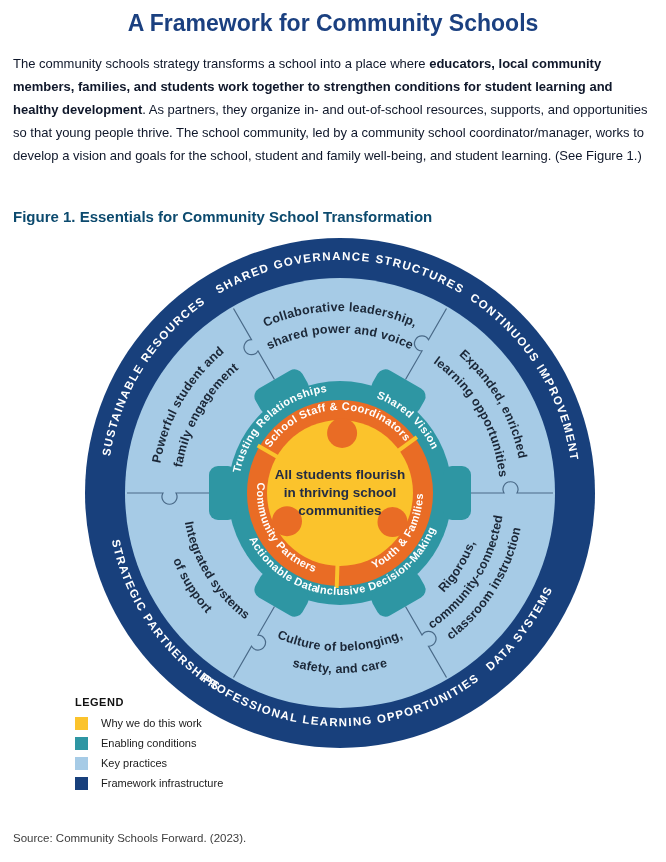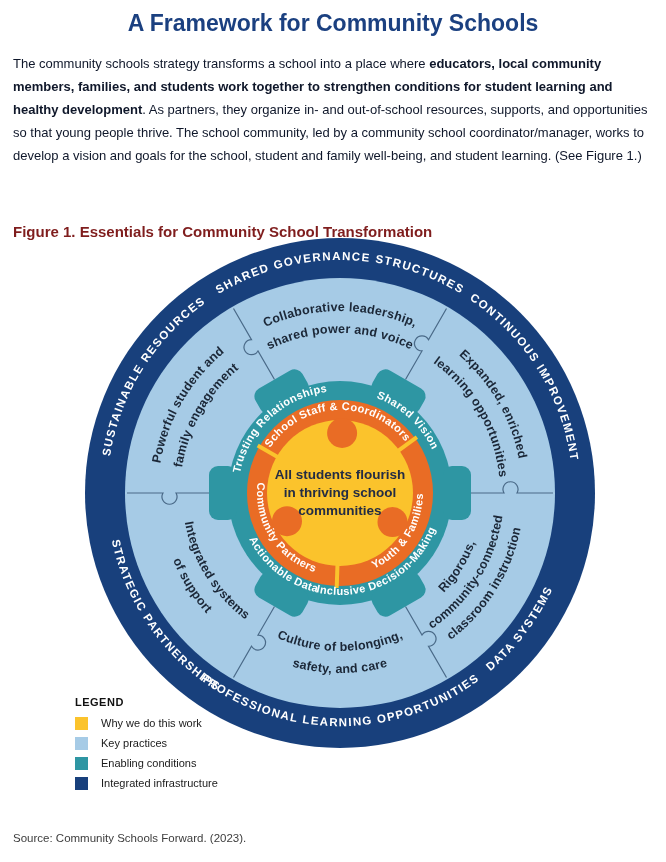--- a/index.html
+++ b/index.html
@@ -2,21 +2,21 @@
 <html><head>
 <meta charset="utf-8">
 <style>
   html,body{margin:0;padding:0;background:#fff;}
   #page{position:relative;width:666px;height:862px;background:#fff;overflow:hidden;
         font-family:"Liberation Sans",sans-serif;color:#231f20;}
   .title{position:absolute;top:10px;left:0;width:666px;text-align:center;
          font-size:23px;font-weight:bold;color:#1b4080;}
   .para{position:absolute;top:52px;left:13px;width:642px;font-size:13px;line-height:23px;color:#0f172a;}
   .para b{font-weight:bold;}
-  .caption{position:absolute;top:208px;left:13px;font-size:15px;font-weight:bold;color:#7f1d1d;margin-top:15px;}
+  .caption{position:absolute;top:208px;left:13px;font-size:15px;font-weight:bold;color:#0c4a6e;}
   #diagram{position:absolute;left:80px;top:233px;width:520px;height:520px;}
   .nav-t{fill:#ffffff;font-size:11.5px;font-weight:700;letter-spacing:1.4px;}
   .blu-t{fill:#1b2737;font-size:12.5px;font-weight:600;letter-spacing:0.2px;}
   .wht-t{fill:#ffffff;font-size:11px;font-weight:600;letter-spacing:0.4px;}
   .ctr-t{fill:#232c44;font-size:13.5px;font-weight:700;text-anchor:middle;}
   .legend{position:absolute;left:75px;top:696px;width:210px;}
   .legend-title{font-size:11px;font-weight:bold;color:#111;letter-spacing:0.5px;margin-bottom:9px;}
   .legend-row{display:flex;align-items:flex-start;margin-bottom:7px;}
   .sq{width:13px;height:13px;margin-right:13px;flex:0 0 13px;}
   .sq-yellow{background:#fbc32c;}
@@ -152,28 +152,28 @@
     </g>
   </svg>
 
   <div class="legend">
     <div class="legend-title">LEGEND</div>
     <div class="legend-row">
       <div class="sq sq-yellow"></div>
       <div class="legend-label">Why we do this work</div>
     </div>
     <div class="legend-row">
+      <div class="sq sq-teal"></div>
+      <div class="legend-label">Enabling conditions</div>
+    </div>
+    <div class="legend-row">
       <div class="sq sq-lblue"></div>
       <div class="legend-label">Key practices</div>
     </div>
     <div class="legend-row">
-      <div class="sq sq-teal"></div>
-      <div class="legend-label">Enabling conditions</div>
-    </div>
-    <div class="legend-row">
       <div class="sq sq-navy"></div>
-      <div class="legend-label">Integrated infrastructure</div>
+      <div class="legend-label">Framework infrastructure</div>
     </div>
   </div>
 
   <div class="source">Source: Community Schools Forward. (2023).</div>
 
 </div>
 
 </body></html>

